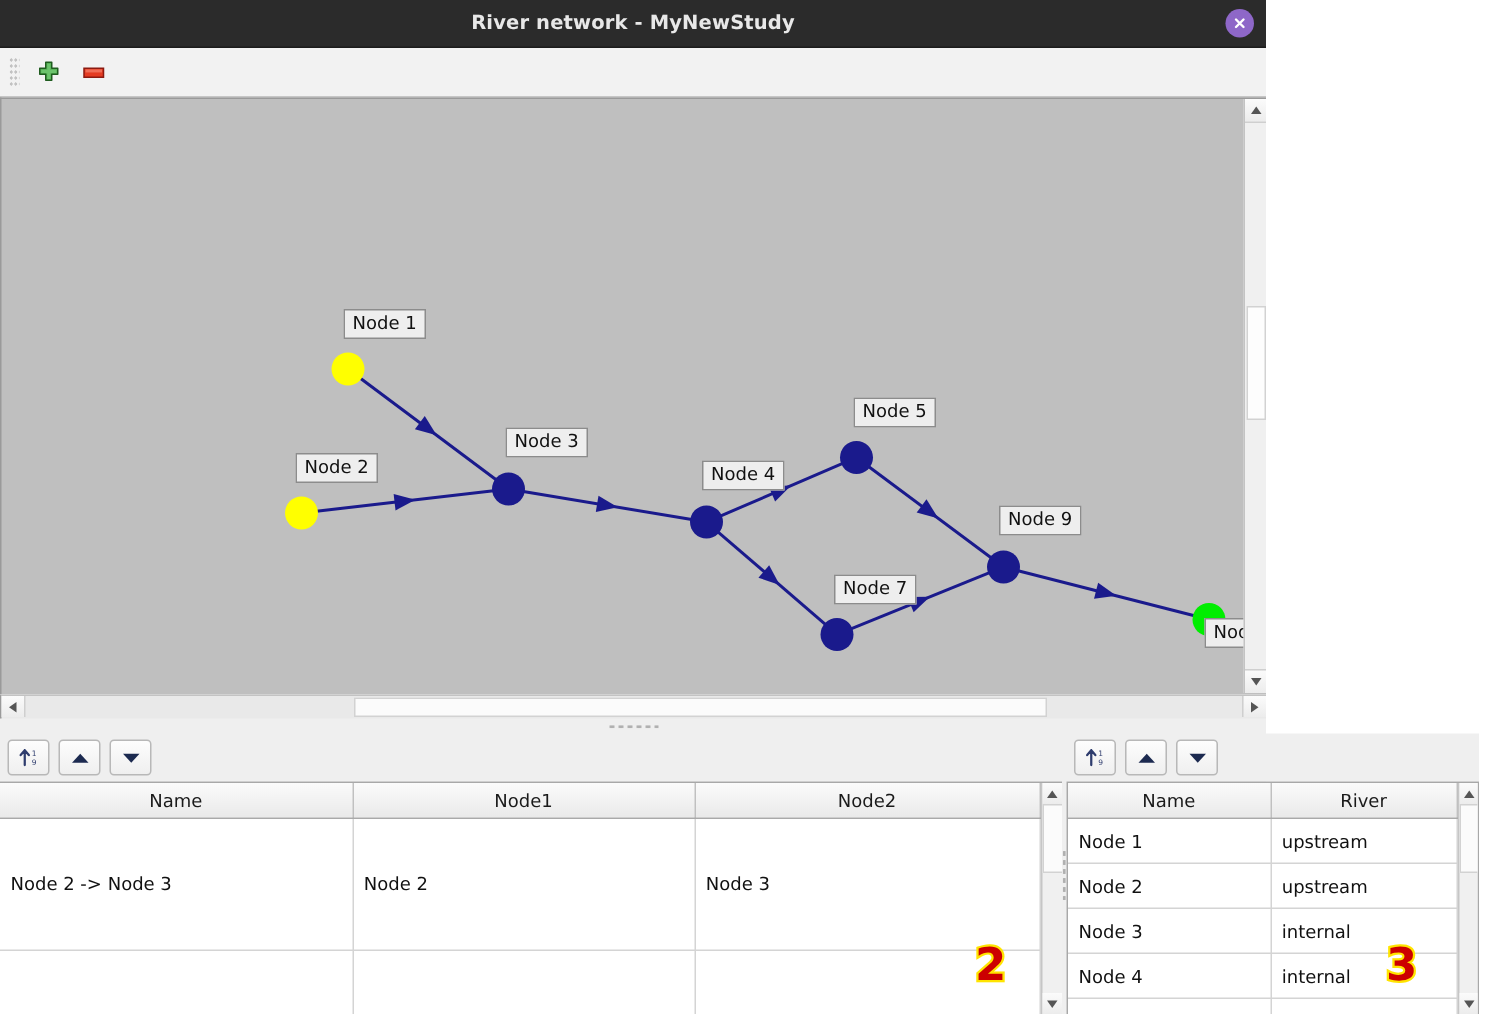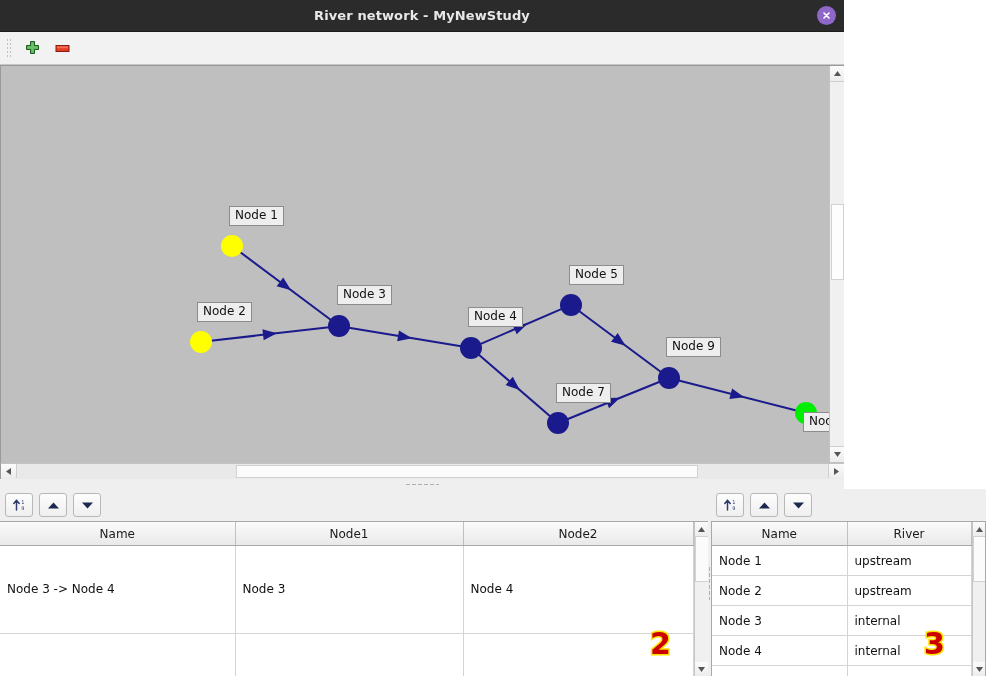--- a/index.html
+++ b/index.html
@@ -463,23 +463,23 @@
             </colgroup>
           <thead>
               <tr>
                 <th>Name</th>
                 <th>Node1</th>
                 <th>Node2</th>
               </tr>
             </thead>
           <tbody>
               <tr>
-                <td>Node 3 -&gt; Node 4</td>
+                <td>Node 2 -&gt; Node 3</td>
+                <td>Node 2</td>
                 <td>Node 3</td>
-                <td>Node 4</td>
               </tr>
               <tr class="empty">
                 <td></td>
                 <td></td>
                 <td></td>
               </tr>
             </tbody>
         </table>
         <div class="tbl-scroll">
           <div class="sb-btn top">

